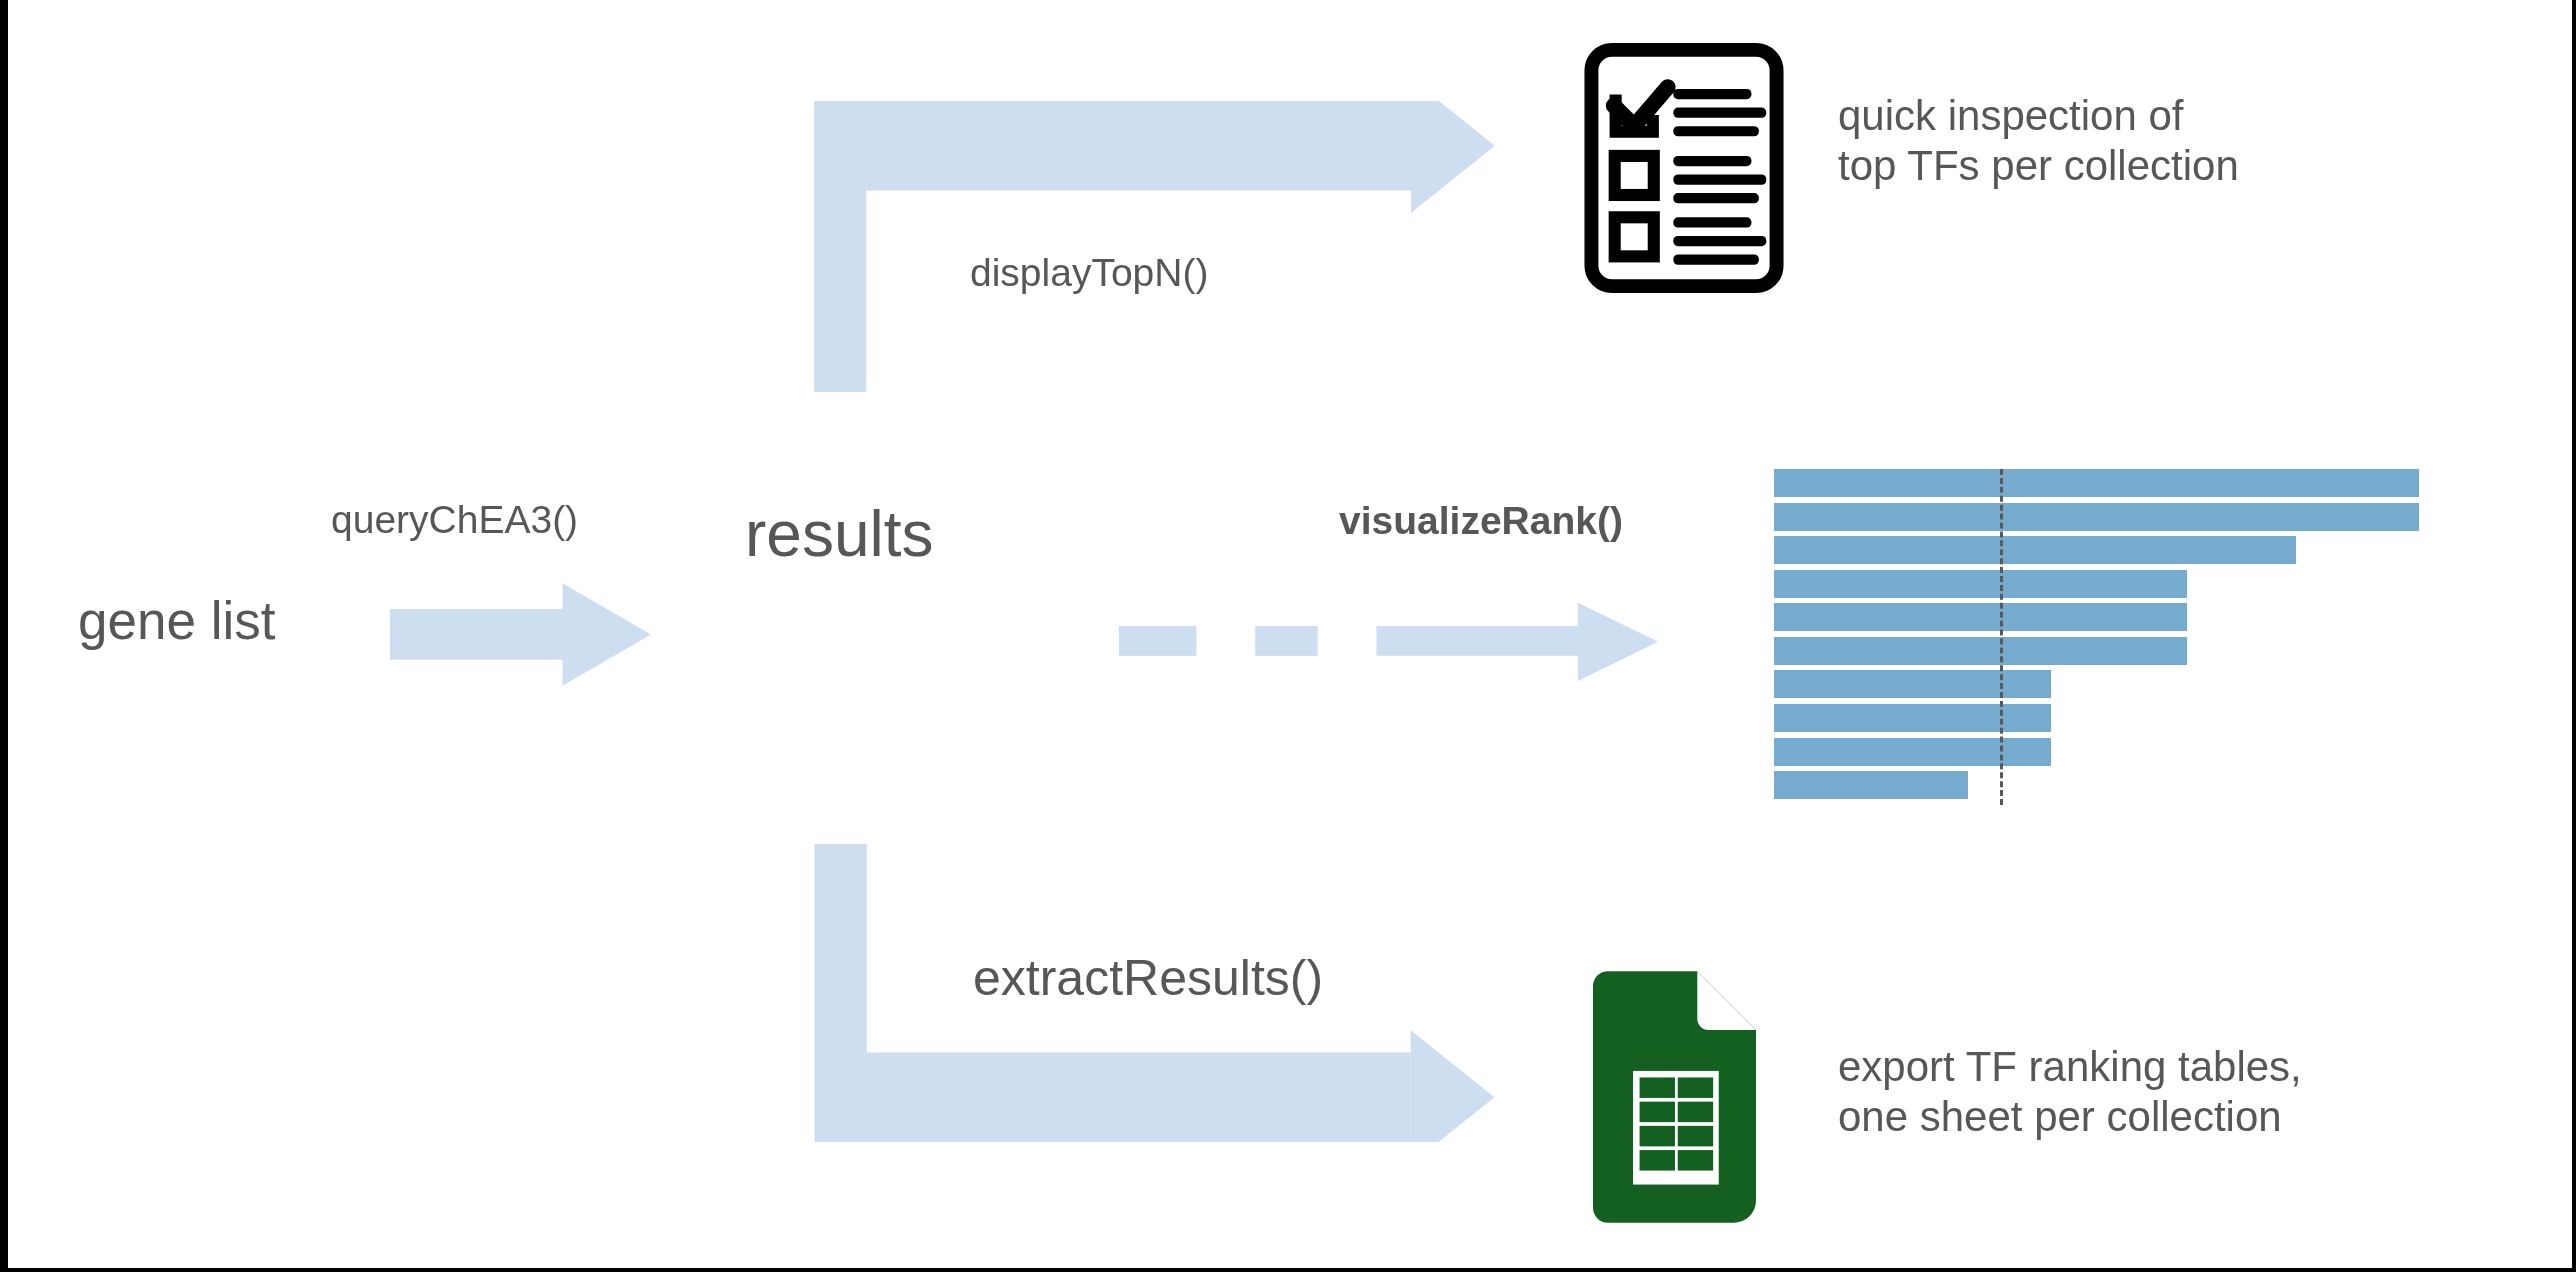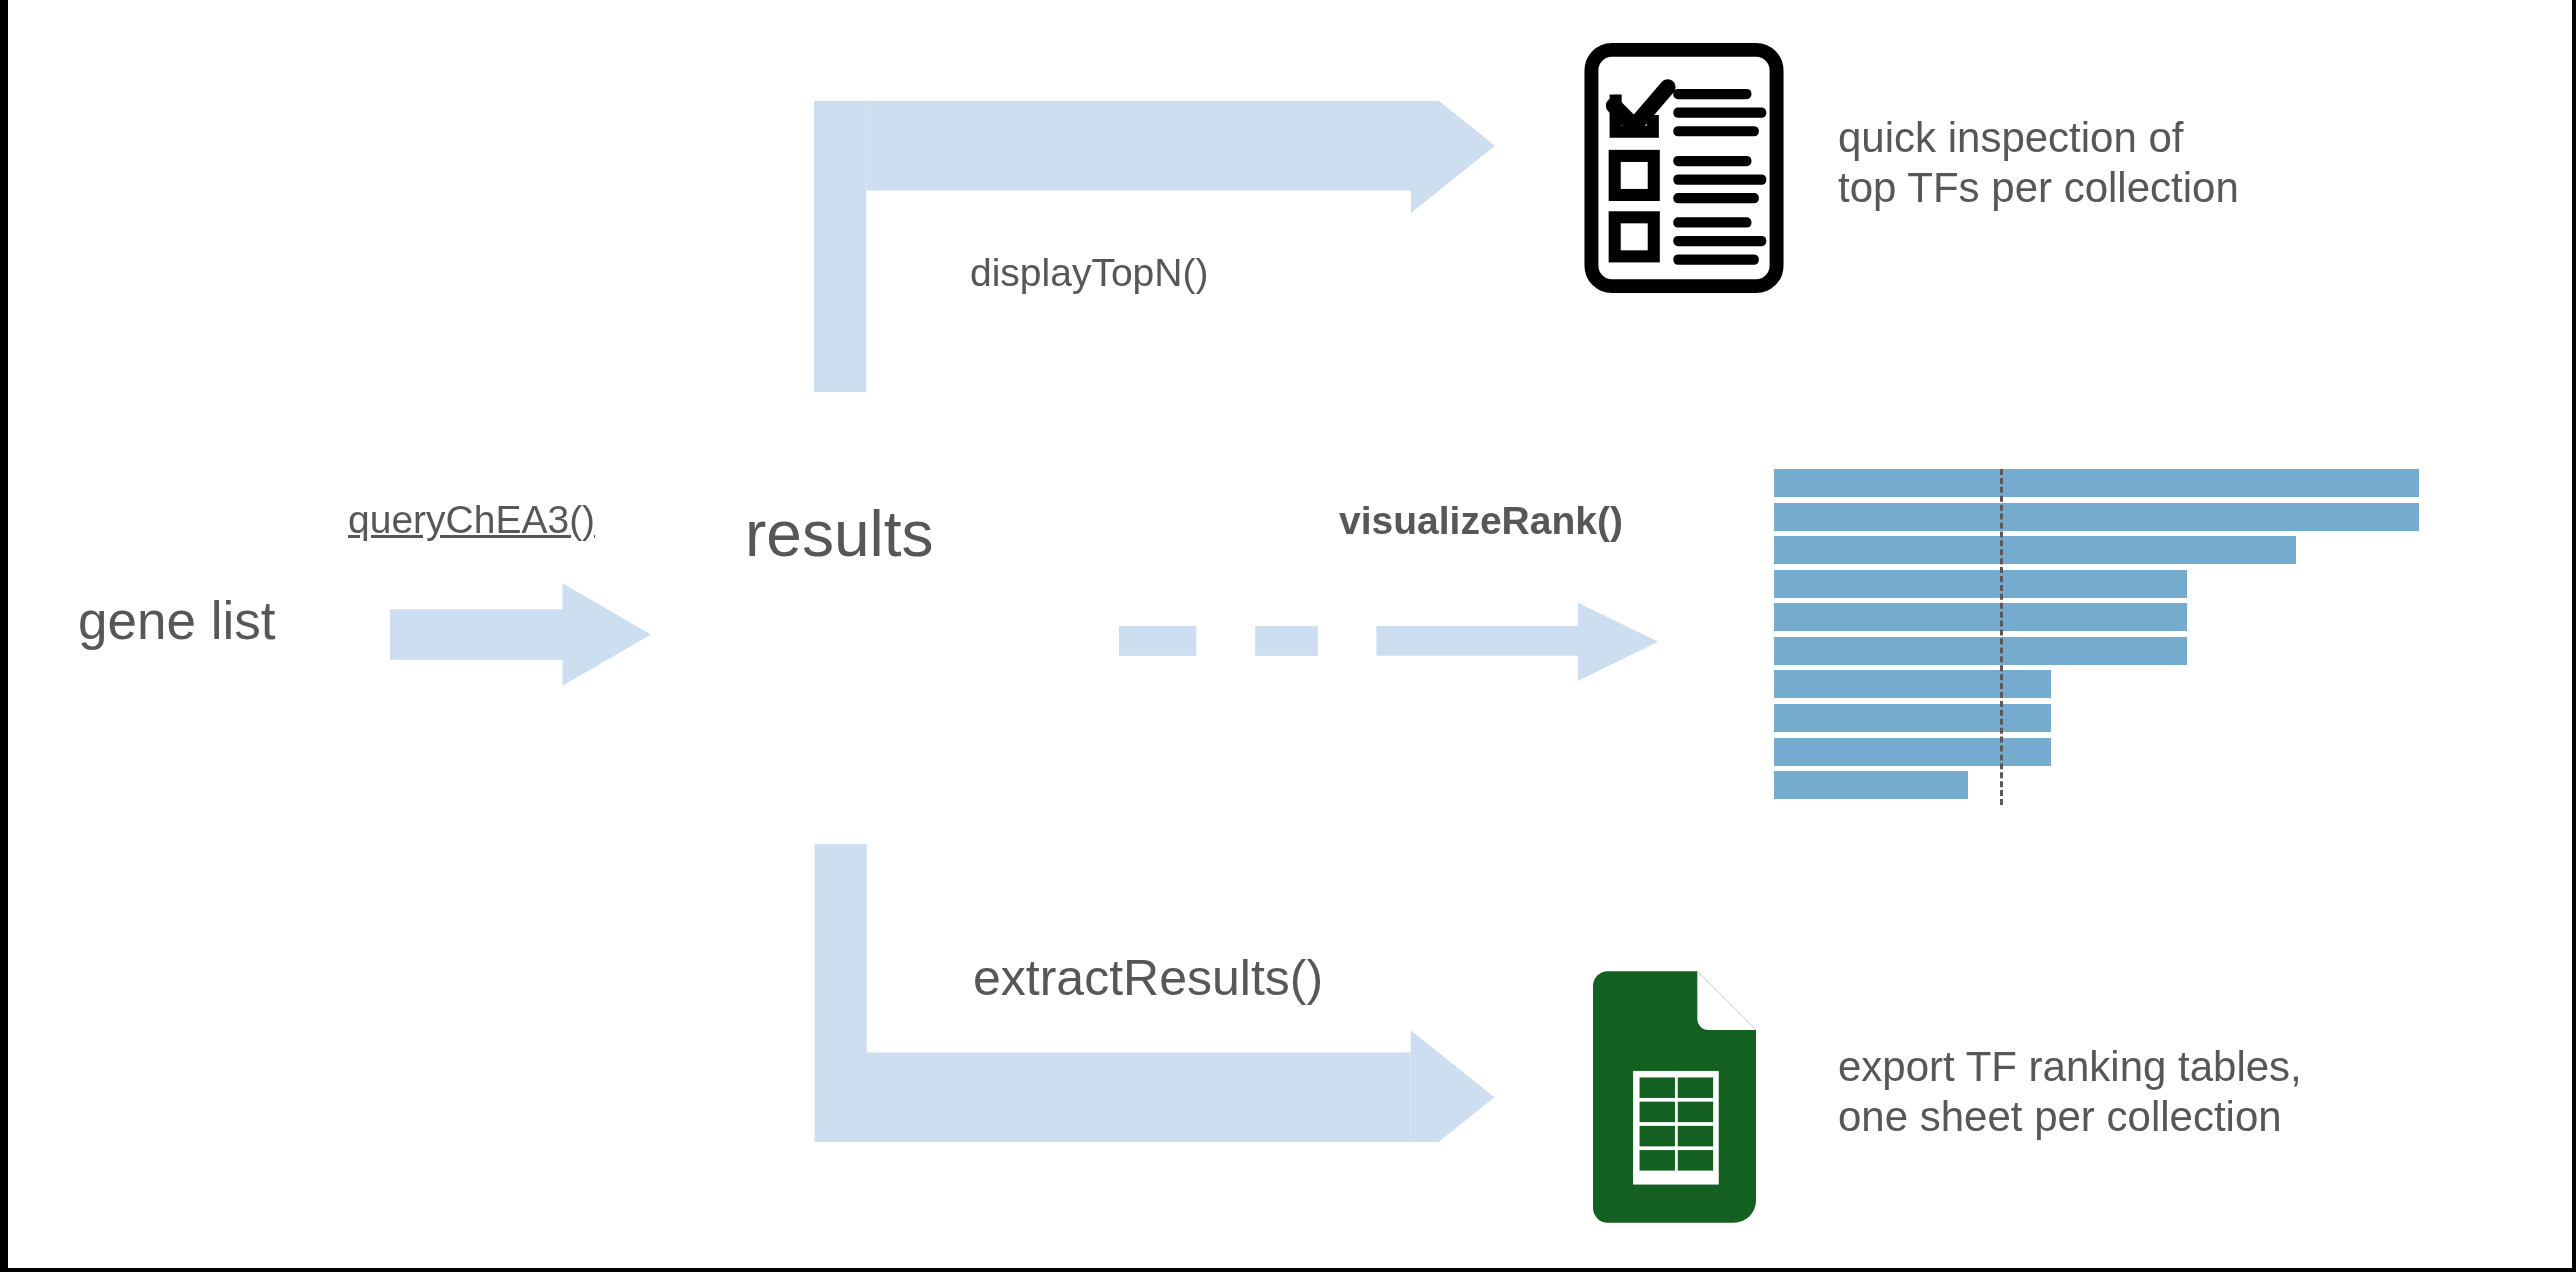--- a/index.html
+++ b/index.html
@@ -16,27 +16,27 @@
     border-left:8.4px solid #000;
     border-right:4.7px solid #000;
     border-top:0px solid #000;
     border-bottom:5.6px solid #000;
     background:#fff;
   }
   .lbl { position:absolute; color:#575757; white-space:pre; line-height:1.18; }
 
   
   #gene-list      { left:70px;  top:578px;  font-size:53px;margin-top:12px; }
-  #query-fn       { left:340px; top:497px;  font-size:39px;text-decoration:underline; }
+  #query-fn       { left:323px; top:497px;  font-size:39px; }
   #results-title  { left:737px; top:497px;  font-size:64px; }
   #results-sub    { left:643px; top:566px;  font-size:35px; text-align:center; width:410px;}
   #display-fn     { left:962px; top:244px; font-size:39px;margin-top:6px; }
   #visualize-fn   { left:1331px; top:498px; font-size:39px;font-weight:bold; }
   #extract-fn     { left:965px; top:949px; font-size:50px; }
-  #quick-text     { left:1830px; top:113px; font-size:42px; }
+  #quick-text     { left:1830px; top:91px; font-size:42px; }
   #export-text    { left:1830px; top:1042px; font-size:42px; }
 
   
   .arrowsvg { position:absolute; }
 
   
   #barchart { position:absolute; left:1766px; top:469px; width:645px; height:336px; }
   #barchart .bar { background:#76ABD0; height:100%; }
   #dashline {
     position:absolute; top:0px; height:100%;

